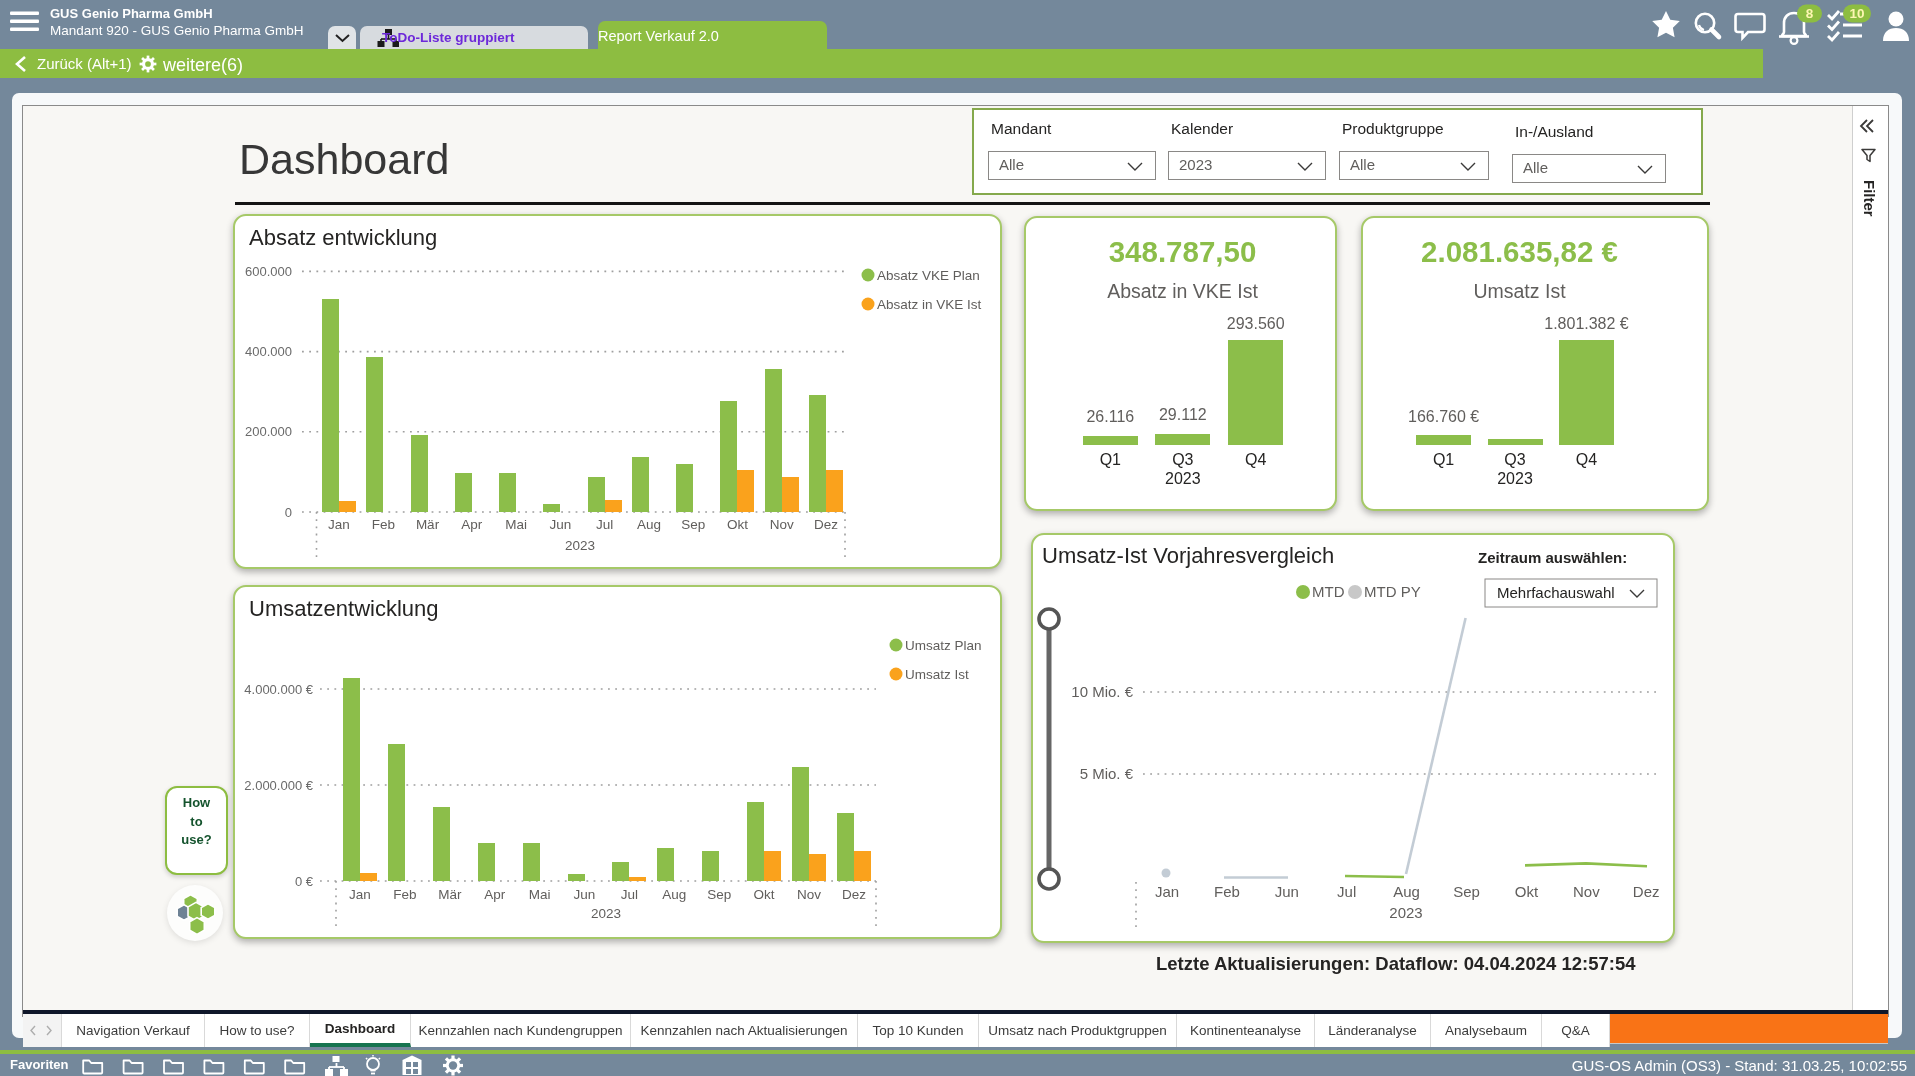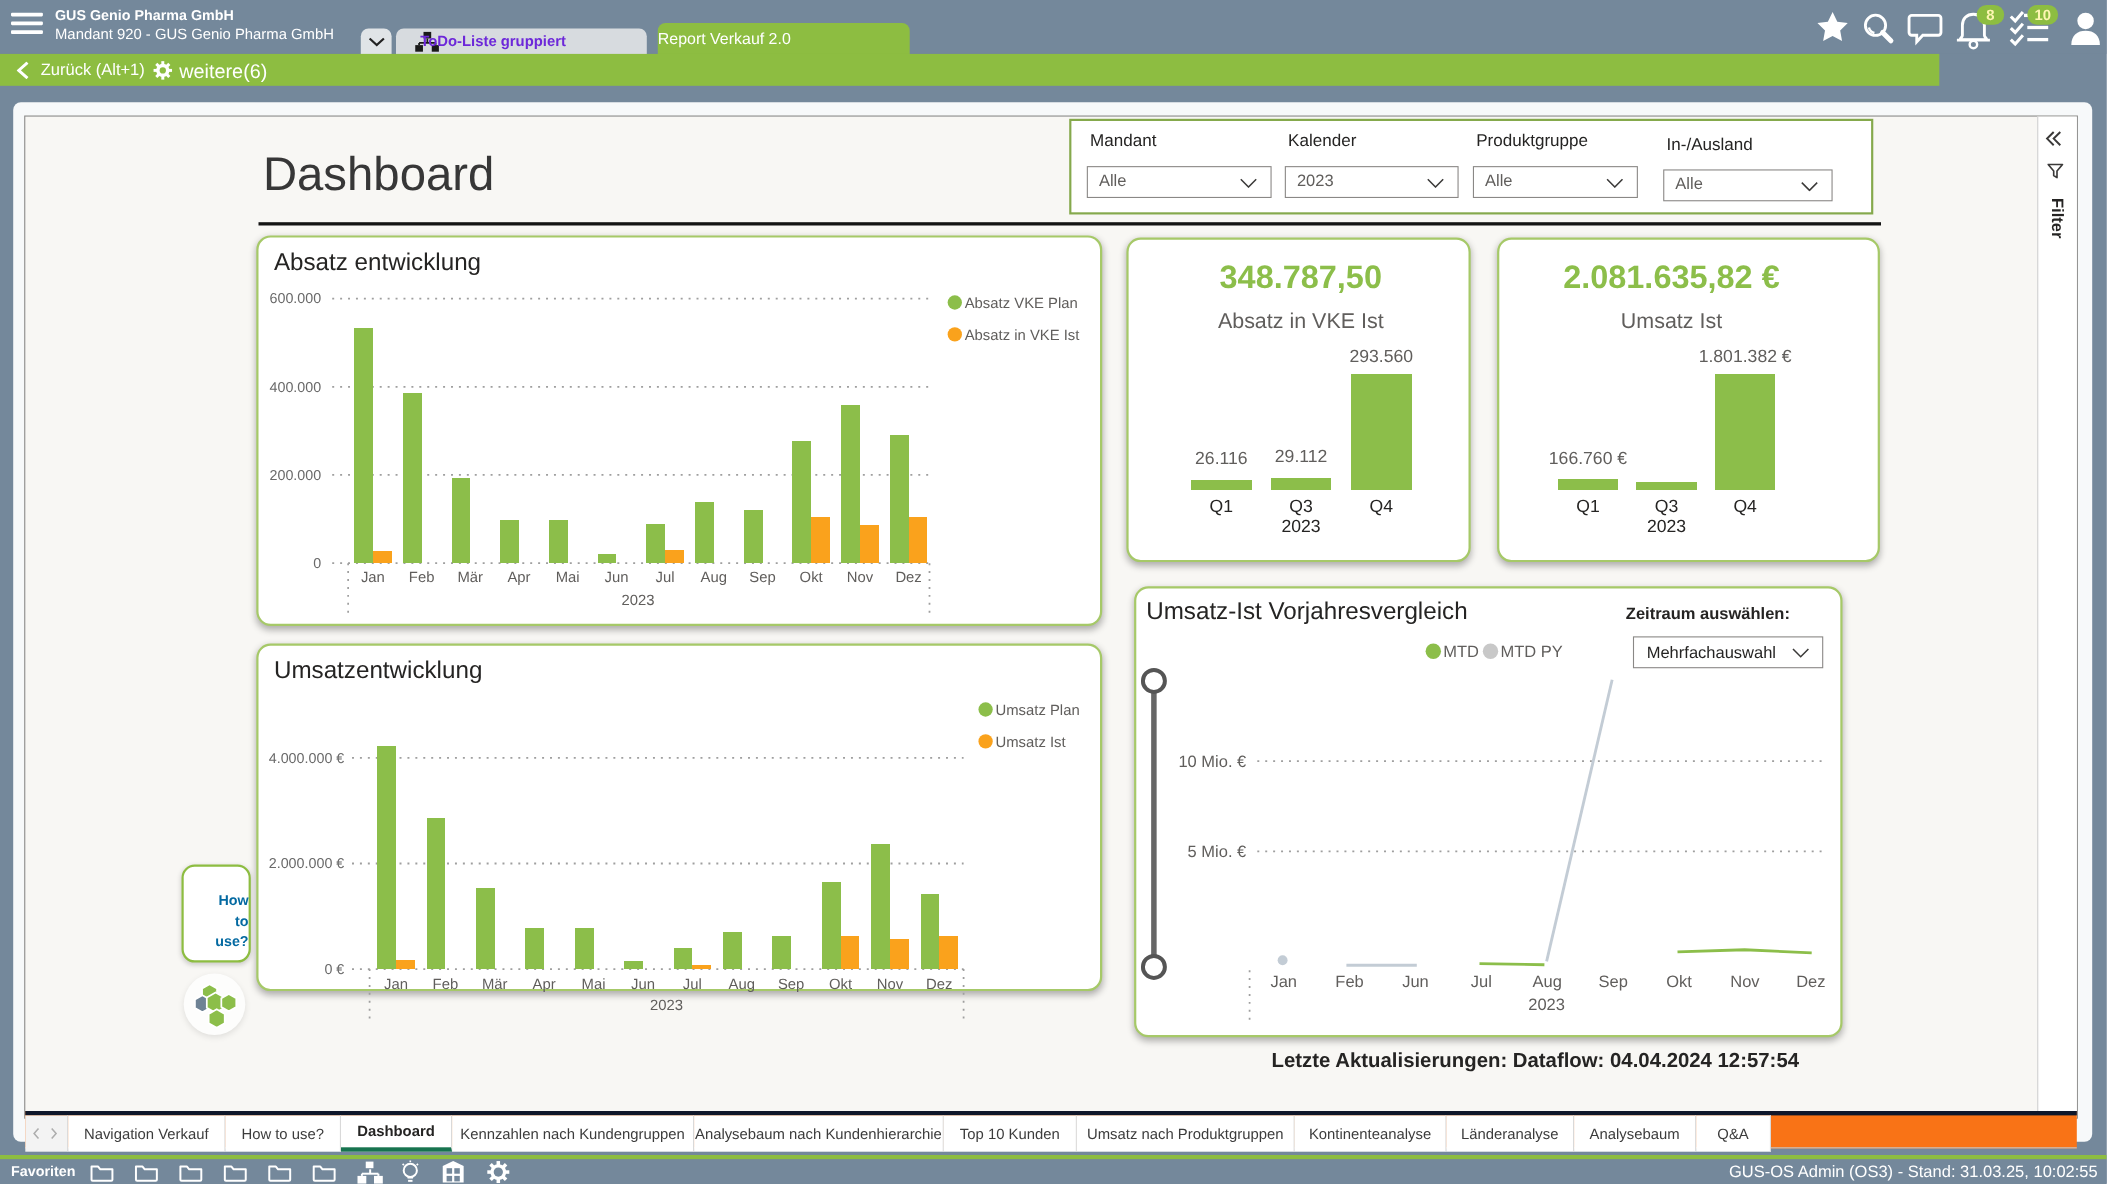--- a/index.html
+++ b/index.html
@@ -166,21 +166,21 @@
       <text x="546.7" y="313" font-size="13.5" fill="#605e5c" text-anchor="middle">Nov</text>
       <rect x="574.0" y="179.0" width="17" height="117" fill="#8cbe4a" shape-rendering="crispEdges"></rect>
       <rect x="591.0" y="254.2" width="17" height="41.8" fill="#faa21c" shape-rendering="crispEdges"></rect>
       <text x="591.0" y="313" font-size="13.5" fill="#605e5c" text-anchor="middle">Dez</text>
       <text x="345" y="334" font-size="13.5" fill="#605e5c" text-anchor="middle">2023</text>
       <circle cx="633" cy="59" r="6.5" fill="#8cbe4a"></circle>
       <text x="642" y="64" font-size="13.5" fill="#605e5c">Absatz VKE Plan</text>
       <circle cx="633" cy="88" r="6.5" fill="#faa21c"></circle>
       <text x="642" y="93" font-size="13.5" fill="#605e5c">Absatz in VKE Ist</text>
     </svg></div>
-<div class="card" style="left:233px;top:585px;width:769px;height:316px"><svg width="769" height="358" font-family="Liberation Sans, sans-serif">
+<div class="card" style="left:233px;top:585px;width:769px;height:354px"><svg width="769" height="358" font-family="Liberation Sans, sans-serif">
       <text x="14" y="29" font-size="22" fill="#252423">Umsatzentwicklung</text>
       <line x1="85" y1="102.0" x2="641" y2="102.0" stroke="#9f9f9f" stroke-width="1.6" stroke-dasharray="1.8 5.4"></line>
       <text x="78" y="106.5" font-size="13" fill="#6a6a6a" text-anchor="end">4.000.000 €</text>
       <line x1="85" y1="198.0" x2="641" y2="198.0" stroke="#9f9f9f" stroke-width="1.6" stroke-dasharray="1.8 5.4"></line>
       <text x="78" y="202.5" font-size="13" fill="#6a6a6a" text-anchor="end">2.000.000 €</text>
       <line x1="85" y1="294.0" x2="641" y2="294.0" stroke="#9f9f9f" stroke-width="1.6" stroke-dasharray="1.8 5.4"></line>
       <text x="78" y="298.5" font-size="13" fill="#6a6a6a" text-anchor="end">0 €</text>
       <line x1="101" y1="294.0" x2="101" y2="341" stroke="#9f9f9f" stroke-width="1.6" stroke-dasharray="1.8 5.4"></line>
       <line x1="641" y1="294.0" x2="641" y2="341" stroke="#9f9f9f" stroke-width="1.6" stroke-dasharray="1.8 5.4"></line>
       <rect x="108.0" y="91.2" width="17" height="202.8" fill="#8cbe4a" shape-rendering="crispEdges"></rect>
@@ -274,21 +274,21 @@
       <text x="613.2" y="362" font-size="15" fill="#605e5c" text-anchor="middle">Dez</text>
       <text x="373" y="383" font-size="15" fill="#605e5c" text-anchor="middle">2023</text>
       <circle cx="133" cy="338" r="4.5" fill="#c3ccd5"></circle>
       <line x1="191" y1="342.5" x2="255" y2="342.5" stroke="#c3ccd5" stroke-width="2.6"></line>
       <line x1="312" y1="341" x2="371" y2="342" stroke="#8cbe4a" stroke-width="2.6"></line>
       <line x1="373" y1="339" x2="432.6" y2="83" stroke="#c3ccd5" stroke-width="2.6"></line>
       <polyline points="492,330.4 553,328.4 614,331.3" fill="none" stroke="#8cbe4a" stroke-width="2.6"></polyline>
     </svg></div>
 
 <div class="abs" style="left:165px;top:786px;width:63px;height:89px;background:#fff;border:2px solid #8dbd41;border-radius:12px;box-shadow:0 2px 5px rgba(0,0,0,0.18)">
-  <div style="margin-top:22px;text-align:right;font-size:13px;font-weight:bold;color:#0369a1;line-height:18.5px">How<br>to<br>use?</div>
+  <div style="margin-top:6px;text-align:center;font-size:13px;font-weight:bold;color:#14532d;line-height:18.5px">How<br>to<br>use?</div>
 </div>
 <div class="abs" style="left:167px;top:885px;width:56px;height:56px;background:#fdfdfc;border-radius:50%;box-shadow:0 2px 6px rgba(0,0,0,0.10)"><svg width="56" height="56">
       <polygon points="23.5,9.7 30.3,13.6 30.3,21.4 23.5,25.3 16.7,21.4 16.7,13.6" fill="#8cbe4a" stroke="#ffffff" stroke-width="1.6"></polygon>
       <polygon points="17.0,19.7 23.8,23.6 23.8,31.4 17.0,35.3 10.2,31.4 10.2,23.6" fill="#6e8294" stroke="#ffffff" stroke-width="1.6"></polygon>
       <polygon points="29.0,17.3 37.0,21.9 37.0,31.1 29.0,35.7 21.0,31.1 21.0,21.9" fill="#8cbe4a" stroke="#ffffff" stroke-width="1.6"></polygon>
       <polygon points="41.0,18.7 47.8,22.6 47.8,30.4 41.0,34.3 34.2,30.4 34.2,22.6" fill="#8cbe4a" stroke="#ffffff" stroke-width="1.6"></polygon>
       <polygon points="30.0,32.6 37.3,36.8 37.3,45.2 30.0,49.4 22.7,45.2 22.7,36.8" fill="#8cbe4a" stroke="#ffffff" stroke-width="1.6"></polygon>
     </svg></div>
 
 <div class="abs" style="left:1156px;top:953px;font-size:18.5px;font-weight:bold;color:#252423">Letzte Aktualisierungen: Dataflow: 04.04.2024 12:57:54</div>
@@ -297,21 +297,21 @@
   <div class="abs" style="left:0;top:0;width:39px;height:33px;background:#f3f3f3;border-right:1px solid #d9d9d9">
     <svg width="39" height="33">
         <path d="M12 12 L8 16.5 L12 21" fill="none" stroke="#adadad" stroke-width="1.4"></path>
         <path d="M24 12 L28 16.5 L24 21" fill="none" stroke="#adadad" stroke-width="1.4"></path>
       </svg>
   </div>
   <div class="ptab" style="left:39px;width:143px">Navigation Verkauf</div>
     <div class="ptab" style="left:182px;width:105px">How to use?</div>
     <div class="ptab act" style="left:287px;width:101px">Dashboard</div>
     <div class="ptab" style="left:388px;width:220px">Kennzahlen nach Kundengruppen</div>
-    <div class="ptab" style="left:608px;width:227px">Analysebaum nach Kundenhierarchie</div>
+    <div class="ptab" style="left:608px;width:227px">Kennzahlen nach Aktualisierungen</div>
     <div class="ptab" style="left:835px;width:121px">Top 10 Kunden</div>
     <div class="ptab" style="left:956px;width:198px">Umsatz nach Produktgruppen</div>
     <div class="ptab" style="left:1154px;width:138px">Kontinenteanalyse</div>
     <div class="ptab" style="left:1292px;width:116px">Länderanalyse</div>
     <div class="ptab" style="left:1408px;width:111px">Analysebaum</div>
     <div class="ptab" style="left:1519px;width:68px">Q&amp;A</div>
 </div>
 
 <div class="abs" style="left:0;top:1050px;width:1915px;height:4px;background:#8dbd41"></div>
 <div class="abs" style="left:0;top:1054px;width:1915px;height:22px;background:#74889b">

